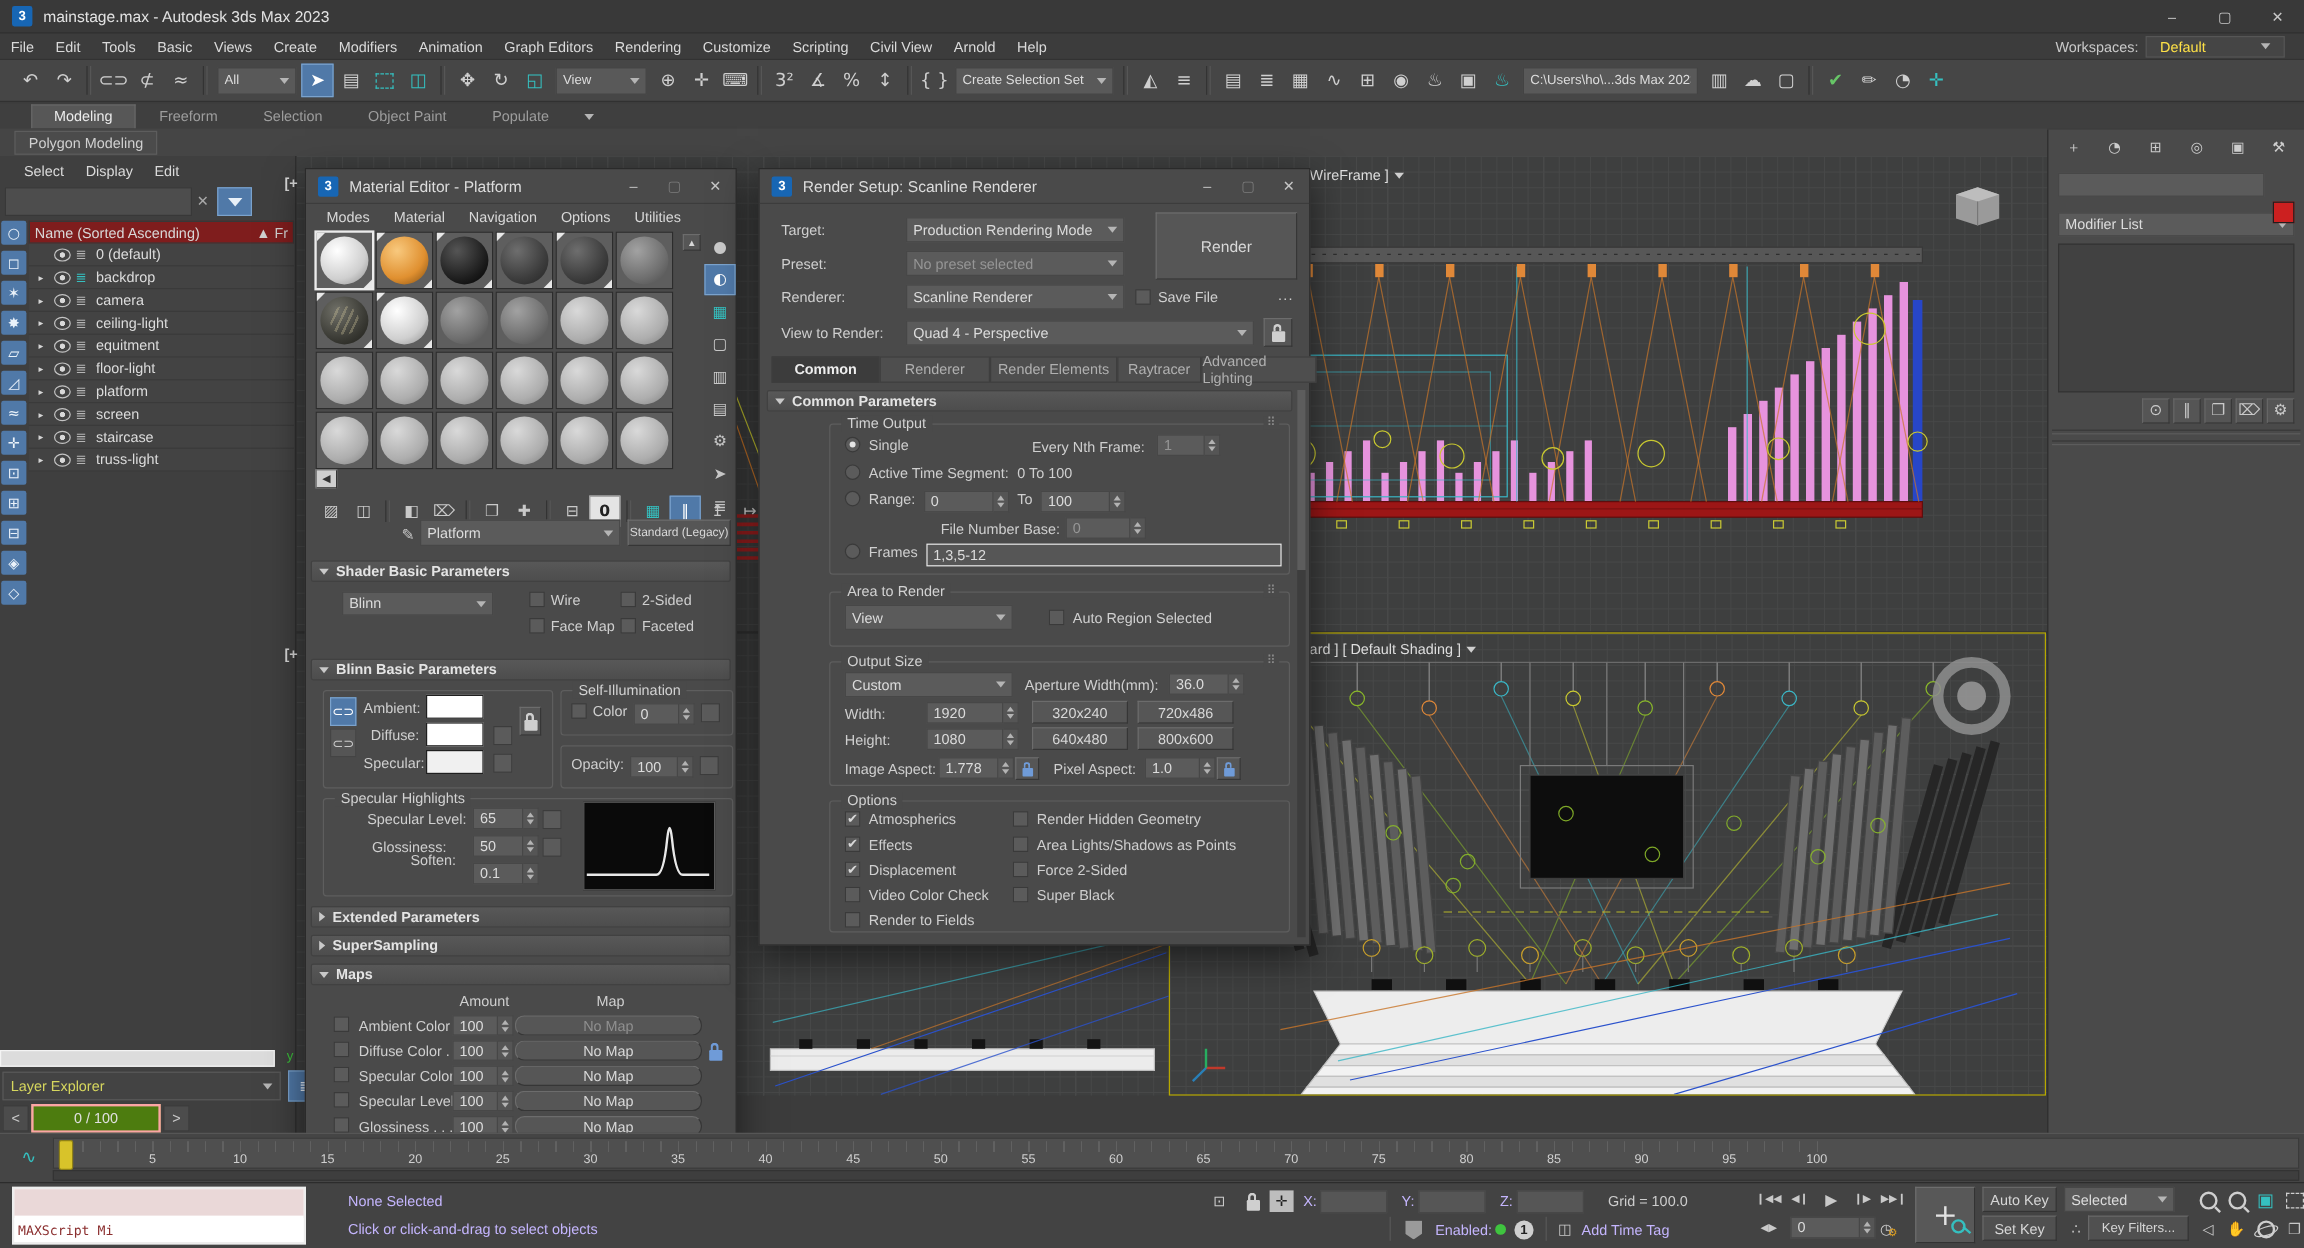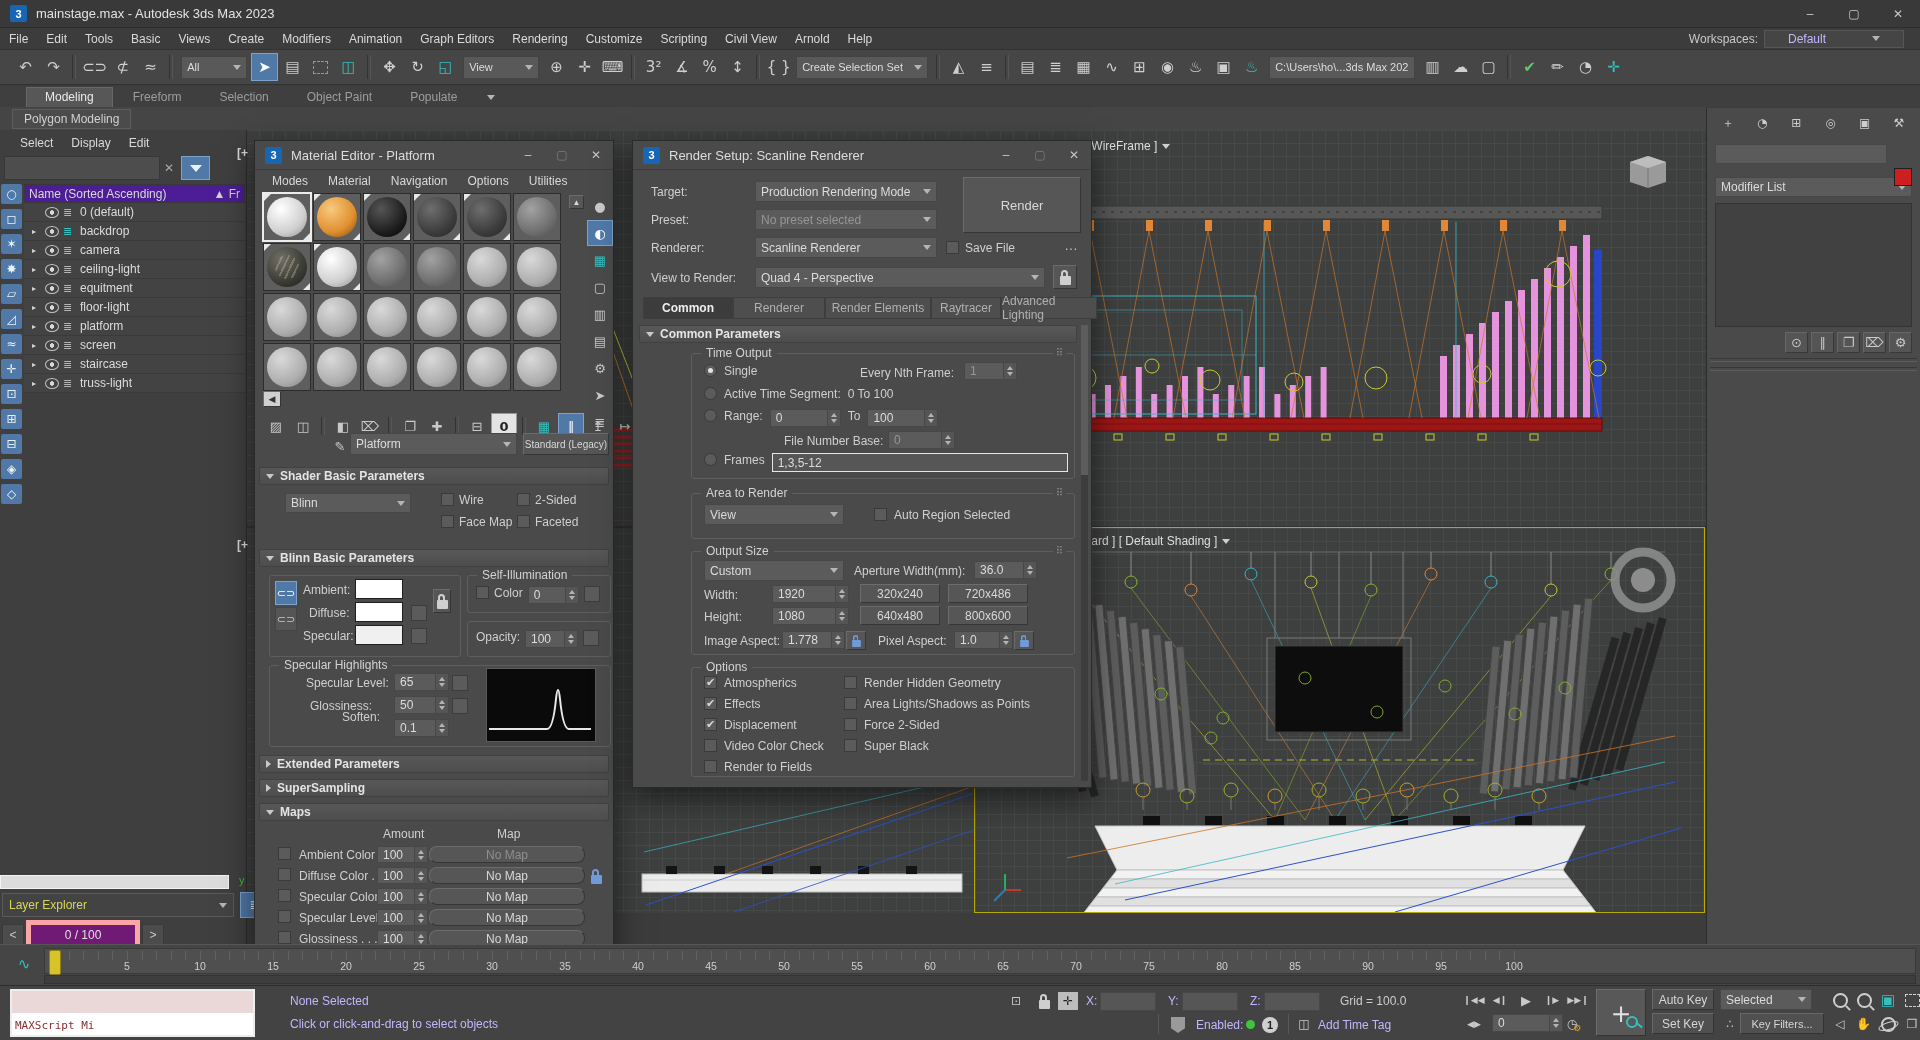--- a/index.html
+++ b/index.html
@@ -9,21 +9,21 @@
 
   
   #titlebar{position:absolute;top:0;left:0;width:1920px;height:27px;background:#393939;border-bottom:1px solid #2d2d2d;display:flex;align-items:center}
   .app-icon{width:17px;height:17px;background:#1766b4;border-radius:2px;margin:0 9px 0 10px;color:#fff;font-weight:bold;font-size:11px;display:flex;align-items:center;justify-content:center}
   #titlebar .t{font-size:13px;color:#e2e2e2}
   .win-btns{margin-left:auto;display:flex}
   .win-btn{width:44px;height:26px;display:flex;align-items:center;justify-content:center;color:#c8c8c8;font-size:12px}
   #menubar{position:absolute;top:28px;left:0;width:1920px;height:21px;background:#3c3c3c;border-bottom:1px solid #323232;display:flex;align-items:center}
   .menu-item{padding:0 9px;height:100%;display:flex;align-items:center;color:#dadada}
   #workspaces{margin-left:auto;display:flex;align-items:center;gap:6px;padding-right:16px;color:#c9c9c9}
-  .ws-combo{width:92px;height:16px;background:#454545;border:1px solid #565656;display:flex;align-items:center;justify-content:space-between;padding:0 23px;color:#c4b5fd}
+  .ws-combo{width:92px;height:16px;background:#454545;border:1px solid #565656;display:flex;align-items:center;justify-content:space-between;padding:0 11px;color:#fde047}
   .car{width:0;height:0;border-left:4px solid transparent;border-right:4px solid transparent;border-top:5px solid #b5b5b5}
   #toolbar{position:absolute;top:50px;left:0;width:1920px;height:35px;background:#464646;border-bottom:1px solid #313131;display:flex;align-items:center;padding-left:12px;box-sizing:border-box;gap:1px}
   .ti{min-width:25px;height:26px;display:flex;align-items:center;justify-content:center;color:#cfcfcf;font-size:15px;border:1px solid transparent;font-family:"DejaVu Sans",sans-serif}
   .ti.active{background:#5079a8;border-color:#7ba3cd;color:#fff}
   .ti.teal{color:#35c0c0}.ti.green{color:#67c667}
   .tsep{width:2px;height:24px;border-left:1px solid #333;border-right:1px solid #565656;margin:0 4px}
   .tcombo,.tfield{height:21px;background:#595959;border:1px solid #434343;display:flex;align-items:center;padding:0 5px;gap:5px;color:#ddd;margin:0 3px;font-size:11px;white-space:nowrap}
   .dashbox{width:13px;height:11px;border:1px dashed #35c0c0}
   
   #ribbon{position:absolute;top:86px;left:0;width:1920px;height:21px;background:#3f3f3f;display:flex;align-items:flex-end;padding-left:26px;box-sizing:border-box;gap:2px}
@@ -33,37 +33,37 @@
   .panel-chip{margin-left:12px;padding:2px 11px;border:1px solid #5d5d5d;background:#4b4b4b;color:#d0d0d0}
   
   #scene-explorer{position:absolute;top:130px;left:0;width:246px;height:818px;background:#3f3f3f;border-right:1px solid #2c2c2c;z-index:3}
   .se-menus{height:25px;display:flex;align-items:center;gap:2px;padding-left:12px}
   .se-menus span{padding:0 8px;color:#dadada}
   .se-search{position:relative;height:24px;margin:1px 2px 2px 4px;display:flex;align-items:center}
   .se-input{width:150px;height:20px;background:#4d4d4d;border:1px solid #383838}
   .se-x{width:18px;text-align:center;color:#a9a9a9}
   .funnel-btn{width:27px;height:22px;background:#5079a8;border:1px solid #7ba3cd;margin-left:3px;display:flex;align-items:center;justify-content:center}
   .funnel{width:0;height:0;border-left:6px solid transparent;border-right:6px solid transparent;border-top:7px solid #e8f0f8}
-  .se-header{position:absolute;left:24px;top:54px;width:221px;height:19px;background:#4c1d95;border:1px solid #383838;box-sizing:border-box;display:flex;align-items:center;padding:0 4px;color:#d8d8d8}
+  .se-header{position:absolute;left:24px;top:54px;width:221px;height:19px;background:#7f1d1d;border:1px solid #383838;box-sizing:border-box;display:flex;align-items:center;padding:0 4px;color:#d8d8d8}
   .se-header .h2{margin-left:auto;color:#cfcfcf}
   .filter-strip{position:absolute;left:1px;top:54px;width:22px;display:flex;flex-direction:column;gap:5px}
   .fico{width:21px;height:20px;background:#5079a8;border-radius:2px;color:#eaf2fa;display:flex;align-items:center;justify-content:center;font-size:12px;font-family:"DejaVu Sans",sans-serif}
   .se-rows{position:absolute;left:24px;top:73px;width:221px}
   .se-row{height:18px;display:flex;align-items:center;background:#434343;border-bottom:1px solid #3a3a3a;padding-left:8px;gap:4px;color:#dcdcdc}
   .exp{width:9px;font-size:8px;color:#d5d5d5;font-family:"DejaVu Sans",sans-serif}
   .eye{width:12px;height:9px;border:1px solid #c3c3c3;border-radius:50%;background:radial-gradient(circle,#d8d8d8 2px,transparent 2.5px)}
   .lyr{font-family:"DejaVu Sans",sans-serif;font-size:11px;color:#b5b5b5;width:13px}
   .lyr.hl{color:#35c0c0}
   .se-white{position:absolute;left:0;top:745px;width:227px;height:12px;background:#dcdcdc;border:1px solid #f4f4f4}
   .layer-bar{position:absolute;left:2px;top:762px;display:flex;align-items:center}
   .lb-combo{width:218px;height:22px;background:#434343;border:1px solid #5a5a5a;display:flex;align-items:center;justify-content:space-between;padding:0 6px;color:#d6d65e}
   .lb-btn{width:27px;height:24px;background:#5079a8;border:1px solid #7ba3cd;margin-left:6px;color:#eaf2fa;display:flex;align-items:center;justify-content:center;font-family:"DejaVu Sans",sans-serif}
   .frame-nav{position:absolute;left:2px;top:790px;display:flex;align-items:center;gap:2px}
   .fn-btn{width:20px;height:20px;background:#4c4c4c;border:1px solid #3a3a3a;display:flex;align-items:center;justify-content:center;color:#c9c9c9}
-  .fn-field{width:104px;height:20px;background:#701a75;border:5px solid #fca5a5;display:flex;align-items:center;justify-content:center;color:#e0e0e0}
+  .fn-field{width:104px;height:20px;background:#4d7c0f;border:2px solid #fca5a5;display:flex;align-items:center;justify-content:center;color:#e0e0e0}
   
   .vp-grid{background-color:#3e3f3f;background-image:
     linear-gradient(#474848 1px,transparent 1px),linear-gradient(90deg,#474848 1px,transparent 1px),
     linear-gradient(#505151 1px,transparent 1px),linear-gradient(90deg,#505151 1px,transparent 1px);
     background-size:13px 13px,13px 13px,130px 130px,130px 130px}
   #viewport-area{position:absolute;left:246px;top:130px;width:1460px;height:783px;z-index:0}
   #bottom-vp{position:absolute;left:974px;top:527px;width:731px;height:386px;border:1px solid #b7a800;box-sizing:border-box;overflow:hidden;z-index:1}
   .vp-label{position:absolute;color:#dedede;font-size:12px;z-index:2;display:flex;gap:5px;align-items:center}
   .vp-label .car{border-top-color:#cfcfcf}
   .corner-menu{position:absolute;color:#d8d8d8;font-size:12px;z-index:4;font-weight:bold}

